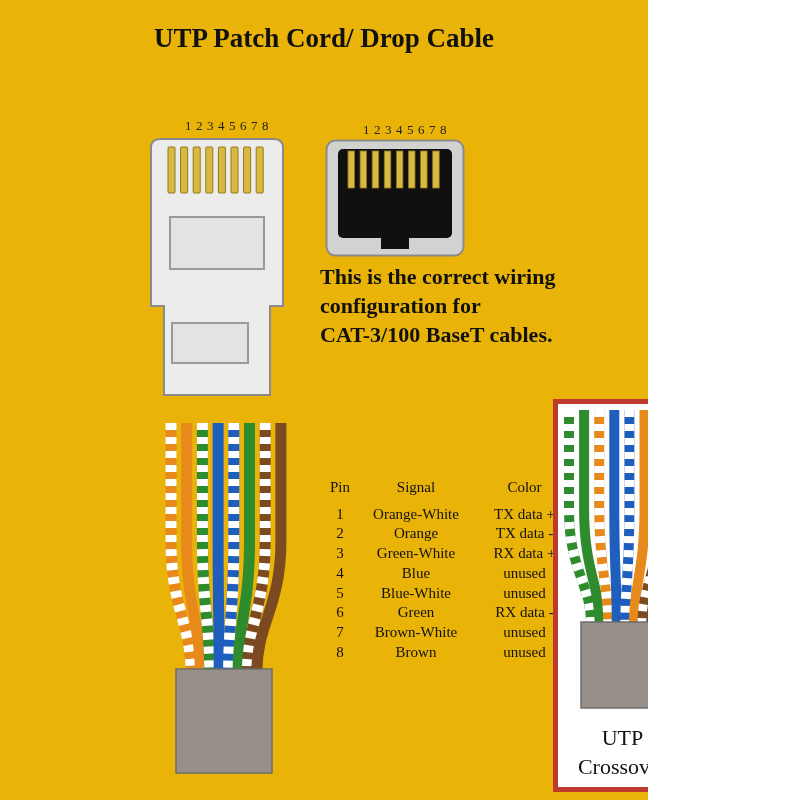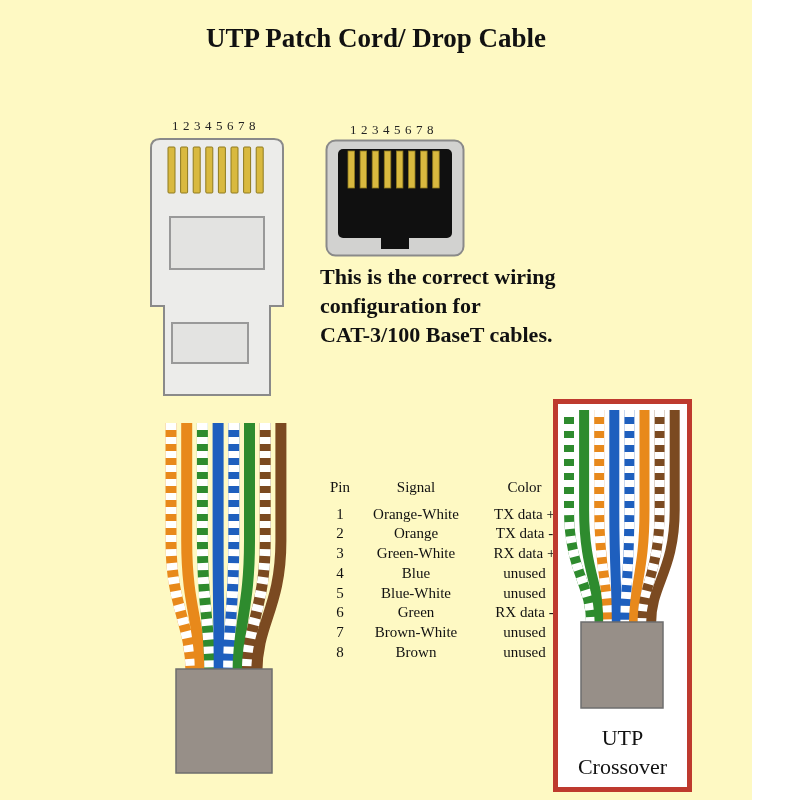--- a/index.html
+++ b/index.html
@@ -1,29 +1,29 @@
 <!DOCTYPE html>
 <html><head>
 <meta charset="utf-8">
 <style>
   html,body { margin:0; padding:0; background:#ffffff; }
   .page {
-    position:relative; width:752px; height:800px; background:#fef9c3;
+    position:relative; width:648px; height:800px; background:#eab308;
     font-family:"Liberation Serif", serif; color:#111; overflow:hidden;
   }
   .abs { position:absolute; }
 
   .title {
     top:22px; left:0; width:100%; text-align:center;
     font-weight:bold; font-size:27px; line-height:33px;
   }
   .title span { display:block; }
 
   .pin-numbers {
-    font-size:13px; letter-spacing:4.5px; color:#222; white-space:nowrap;
+    font-size:13px; letter-spacing:4.5px; color:#222; white-space:nowrap;margin-left:13px;
   }
 
   .note {
     font-weight:bold; font-size:22px; line-height:29px; white-space:pre-line;
   }
 
   .pinout {
     top:478px; left:320px;
     display:grid; grid-template-columns:40px 112px 105px;
     font-size:15px; line-height:19.7px;text-align:center;

